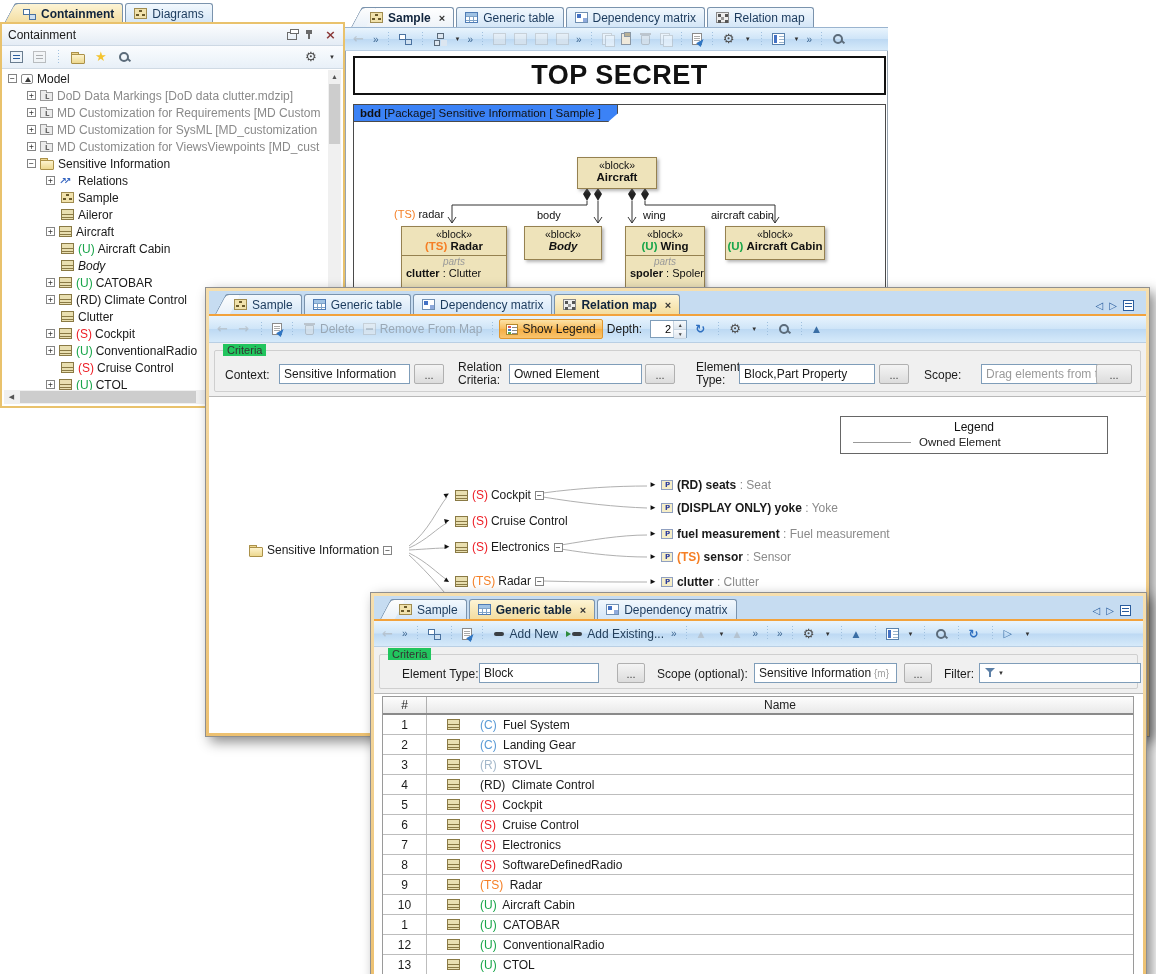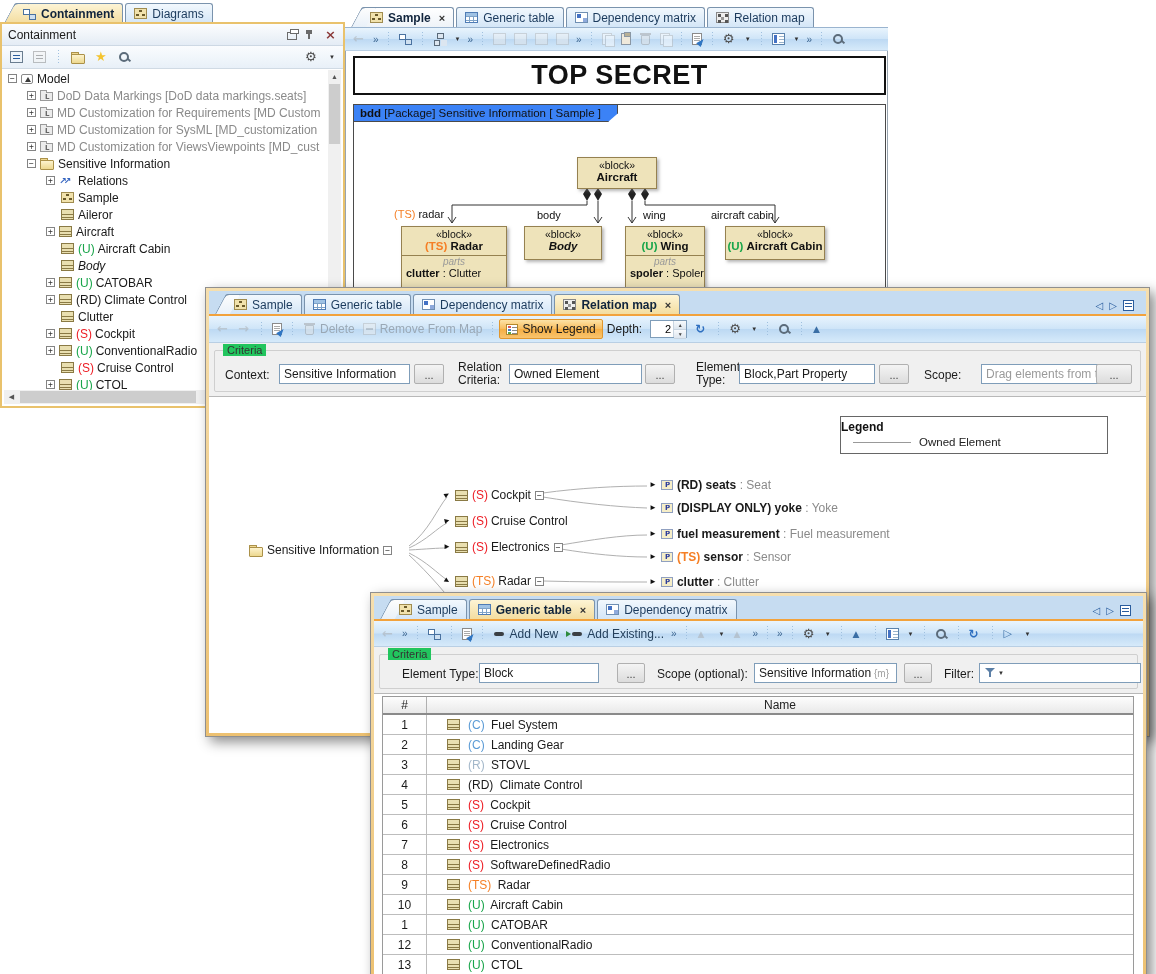--- a/index.html
+++ b/index.html
@@ -179,32 +179,32 @@
   .scopemeta{position:absolute;font-size:10px;color:#a0a0a0}
   
   #rmap{position:absolute;left:0;right:0;top:106px;bottom:0;background:#fff;overflow:hidden}
   #rmap svg{position:absolute;left:0;top:0}
   .rnode{position:absolute;transform:translateY(-50%);display:flex;align-items:center;gap:4px;font-size:12px;
     color:#1a1a1a;white-space:nowrap}
   .rnode .typ{color:#8a8a8a}
   .rnode b{font-weight:bold}
   .ain{display:inline-block;font-size:8px;line-height:8px;color:#111}
   .legendbox{position:absolute;border:1px solid #666;background:#fff}
-  .legendbox .lt{font-size:12px;font-weight:bold;text-align:left;padding-top:3px;color:#111}
+  .legendbox .lt{font-size:12px;font-weight:normal;text-align:center;padding-top:3px;color:#111}
   .legendbox .le{display:flex;align-items:center;gap:8px;padding:2px 0 0 12px;font-size:11.5px;color:#222}
   .legendbox .line{width:58px;height:1px;background:#999}
   
   .gtable{position:absolute;left:8px;right:9px;top:100px;bottom:-4px;border:1px solid #9a9a9a;border-bottom:none;background:#fff;overflow:hidden}
   .ghead{display:flex;height:18px;background:linear-gradient(#fdfdfd,#e9e9e9);border-bottom:2px solid #8a8a8a;
     font-size:12px;color:#222}
   .ghead .c1{width:44px;border-right:1px solid #b0b0b0;display:flex;align-items:center;justify-content:center}
   .ghead .c2{flex:1;display:flex;align-items:center;justify-content:center}
   .grow{display:flex;height:20px;border-bottom:1px solid #bdbdbd;font-size:12px;color:#1a1a1a}
   .grow .c1{width:44px;border-right:1px solid #bdbdbd;display:flex;align-items:center;justify-content:center}
-  .grow .c2{flex:1;display:flex;align-items:center;gap:8px;padding-left:20px}
+  .grow .c2{flex:1;display:flex;align-items:center;gap:20px;padding-left:20px}
 </style>
 </head>
 <body>
 
 <div class="win" id="containment">
   <div class="tabstrip" id="c-tabs" style="padding-left:4px">
       <span class="slant cream"></span>
       <div class="tab active-cream">
         <span class="mi mi-containment-tree"></span>
         <span class="lbl">Containment</span>
@@ -250,21 +250,21 @@
       </div>
     <div class="tree" id="c-tree">
         <div class="trow" style="padding-left: 6px;">
           <span class="exp">−</span>
           <span class="mi mi-model"></span>
           <span class="lbl">Model</span>
         </div>
         <div class="trow" style="padding-left: 25px;">
           <span class="exp">+</span>
           <span class="mi mi-package-library"></span>
-          <span class="lbl gray">DoD Data Markings [DoD data markings.seats]</span>
+          <span class="lbl gray">DoD Data Markings [DoD data clutter.mdzip]</span>
         </div>
         <div class="trow" style="padding-left: 25px;">
           <span class="exp">+</span>
           <span class="mi mi-package-library"></span>
           <span class="lbl gray">MD Customization for Requirements [MD Custom</span>
         </div>
         <div class="trow" style="padding-left: 25px;">
           <span class="exp">+</span>
           <span class="mi mi-package-library"></span>
           <span class="lbl gray">MD Customization for SysML [MD_customization</span>

